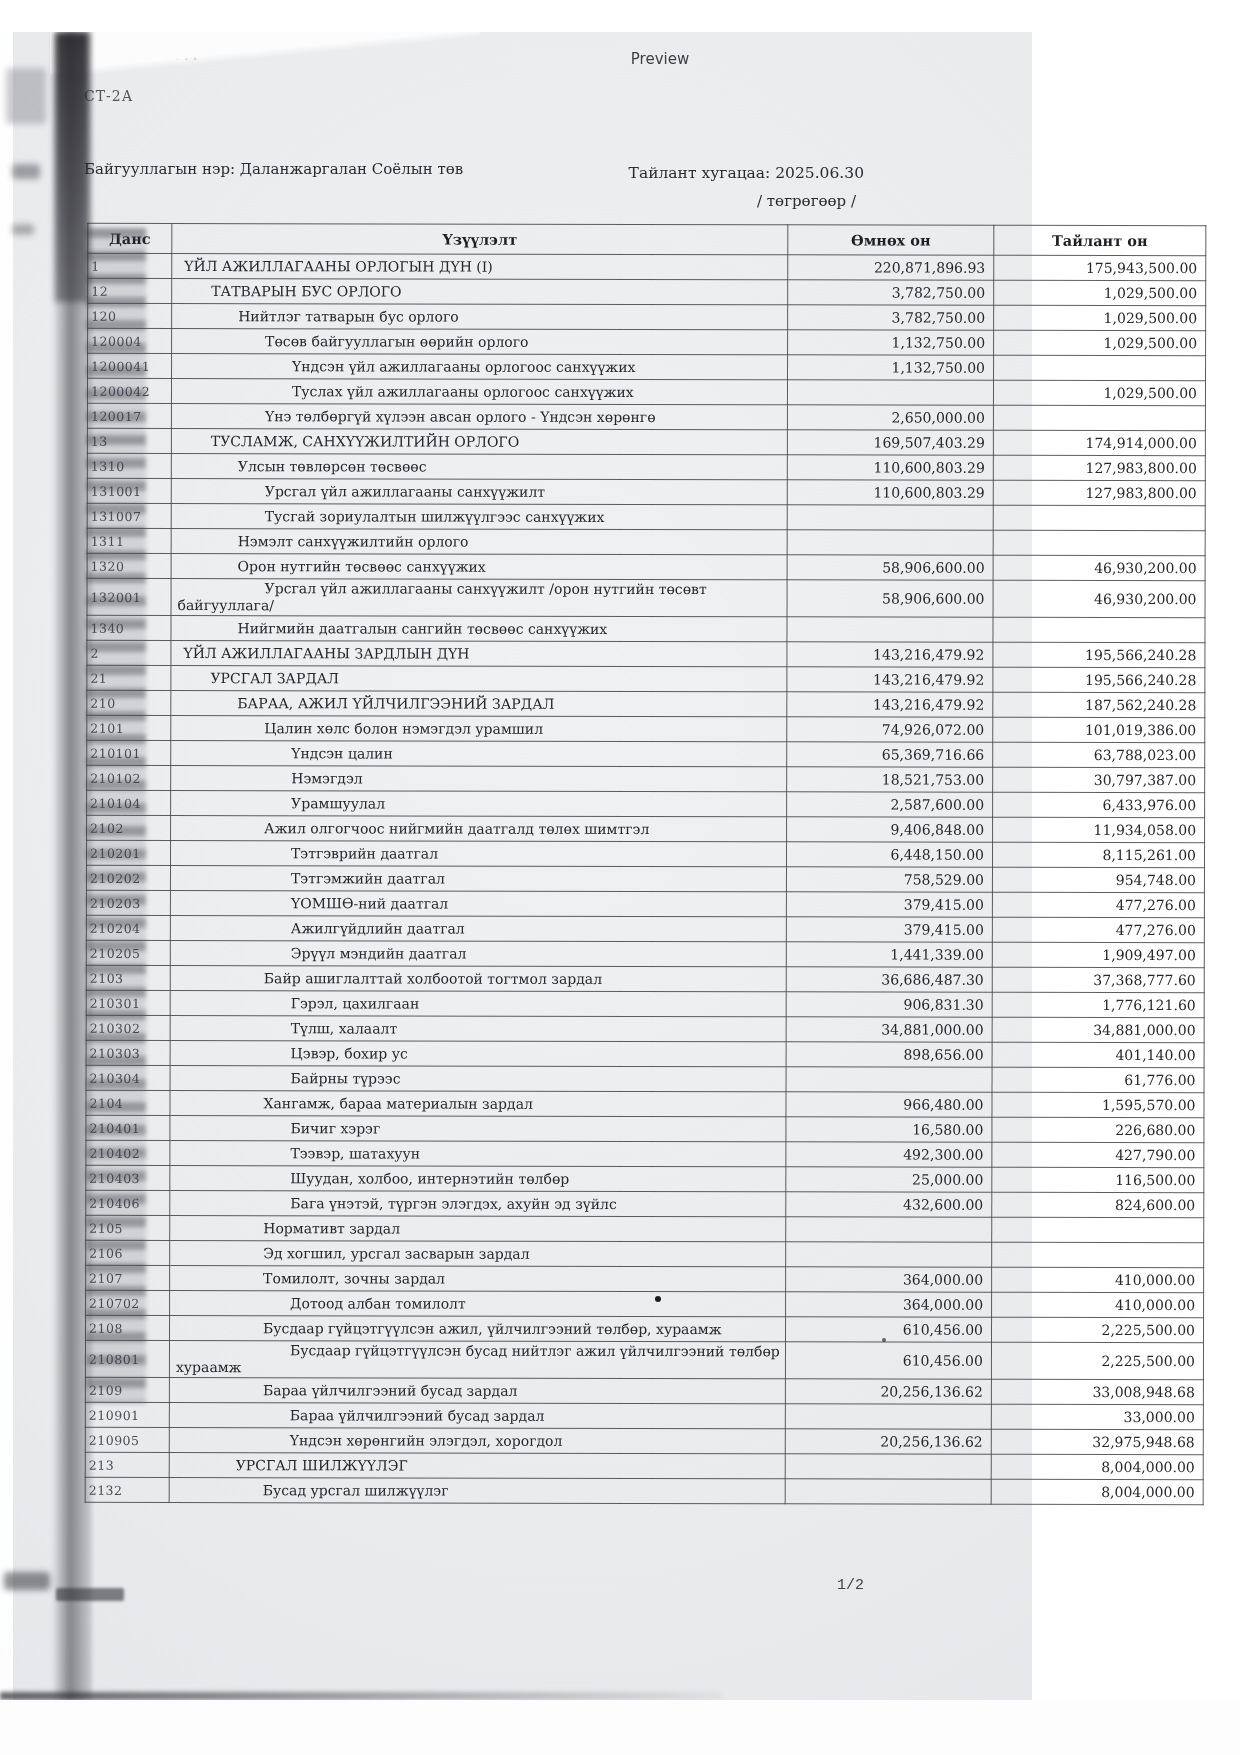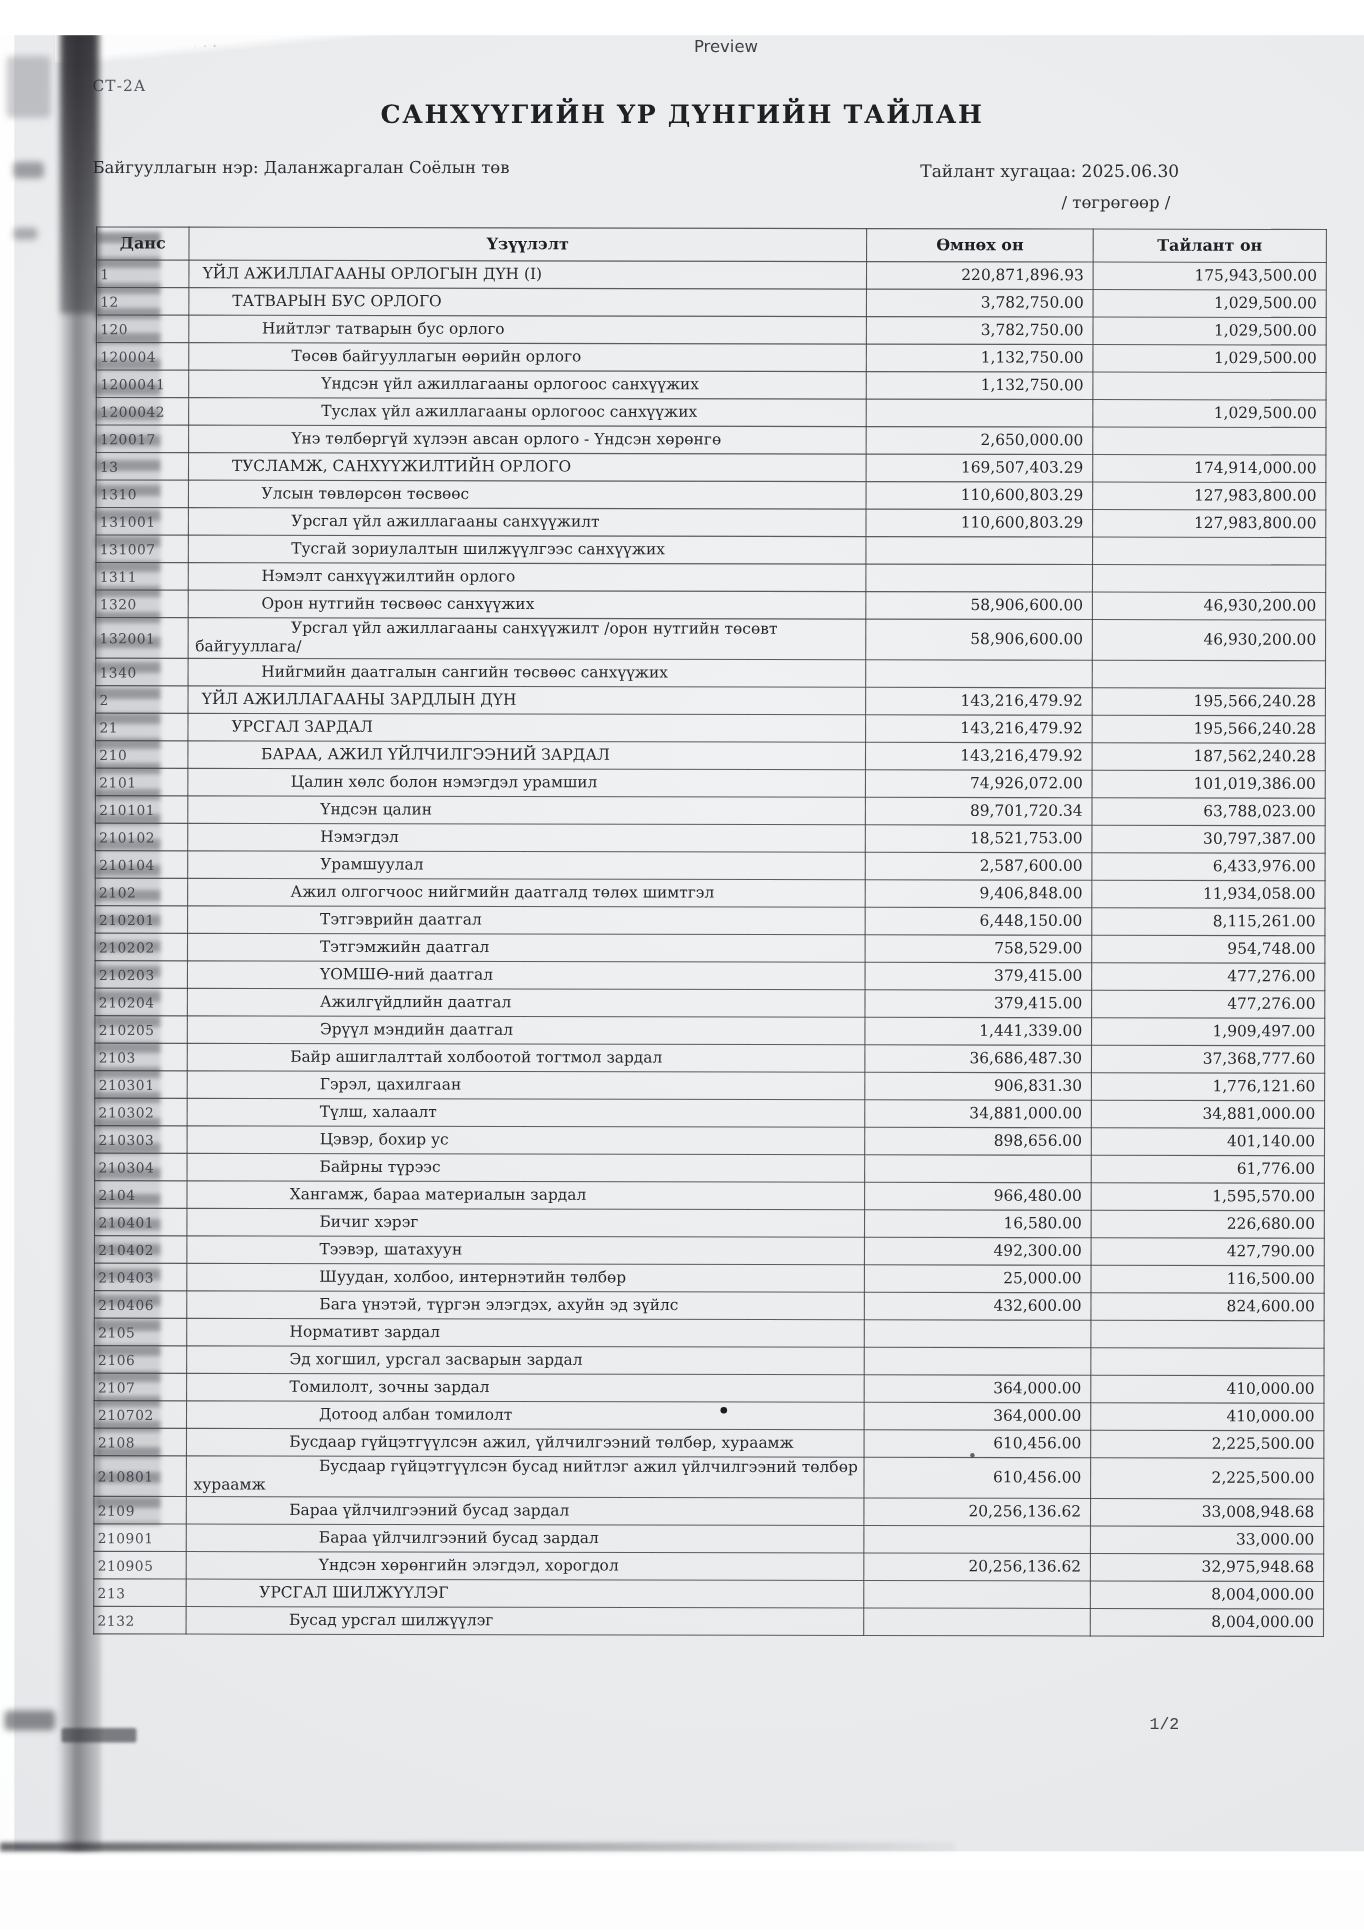--- a/index.html
+++ b/index.html
@@ -2,22 +2,23 @@
 <html><head>
 <meta charset="utf-8">
 <style>
   html,body{margin:0;padding:0;}
   body{
     width:1240px;height:1755px;position:relative;background:#ffffff;
     font-family:"DejaVu Serif","Liberation Serif",serif;overflow:hidden;
   }
   
   .sheet{
-    position:absolute;left:0;top:15px;width:1240px;height:1668px;
+    position:absolute;left:0;top:32px;width:1008px;height:1668px;
     background:radial-gradient(120% 90% at 55% 40%, #eff1f2 0%, #e9ebed 55%, #e2e4e7 100%);
+    padding-left:24px;
   }
   .hdr-text{position:absolute;color:#3c3c42;}
   .ts{left:84px;top:14px;font-family:"DejaVu Sans","Liberation Sans",sans-serif;font-size:15px;color:#4a4a50;}
   .preview{left:540px;top:18px;width:240px;text-align:center;font-family:"DejaVu Sans","Liberation Sans",sans-serif;font-size:15px;color:#3f3f45;}
   .formcode{left:84px;top:56px;font-size:14px;color:#55555c;letter-spacing:1px;}
   .doc-title{left:0;right:0;top:76px;text-align:center;font-size:23px;font-weight:bold;color:#1f1f24;letter-spacing:1.5px;}
   .org-line{left:84px;top:128px;font-size:15px;color:#2b2b31;}
   .period-line{right:168px;top:132px;font-size:15.5px;color:#2b2b31;}
   .currency-line{right:176px;top:160px;font-size:15px;color:#2b2b31;}
   .page-num{right:168px;top:1545px;font-family:Liberation Mono, monospace;font-size:15px;color:#3f3f44;}
@@ -68,21 +69,20 @@
   .overlay{pointer-events:none;}
 </style>
 </head>
 <body>
 
 <div class="sheet">
 
   <div class="hdr-text ts">24/25, 6:56 PM</div>
   <div class="hdr-text preview">Preview</div>
   <div class="hdr-text formcode">СТ-2А</div>
-  <div class="hdr-text doc-title">САНХҮҮГИЙН ҮР ДҮНГИЙН ТАЙЛАН</div>
   <div class="hdr-text org-line">Байгууллагын нэр: Даланжаргалан Соёлын төв</div>
   <div class="hdr-text period-line">Тайлант хугацаа: 2025.06.30</div>
   <div class="hdr-text currency-line">/ төгрөгөөр /</div>
 
   <div class="tbl-wrap">
     <table class="report">
       <colgroup>
           <col class="c1">
           <col class="c2">
           <col class="c3">
@@ -207,21 +207,21 @@
   </tr>
           <tr>
     <td class="c-code">2101</td>
     <td class="c-label" style="--ind: 87px;">Цалин хөлс болон нэмэгдэл урамшил</td>
     <td class="c-prev">74,926,072.00</td>
     <td class="c-rep">101,019,386.00</td>
   </tr>
           <tr>
     <td class="c-code">210101</td>
     <td class="c-label" style="--ind: 114px;">Үндсэн цалин</td>
-    <td class="c-prev">89,701,720.34</td>
+    <td class="c-prev">65,369,716.66</td>
     <td class="c-rep">63,788,023.00</td>
   </tr>
           <tr>
     <td class="c-code">210102</td>
     <td class="c-label" style="--ind: 114px;">Нэмэгдэл</td>
     <td class="c-prev">18,521,753.00</td>
     <td class="c-rep">30,797,387.00</td>
   </tr>
           <tr>
     <td class="c-code">210104</td>

